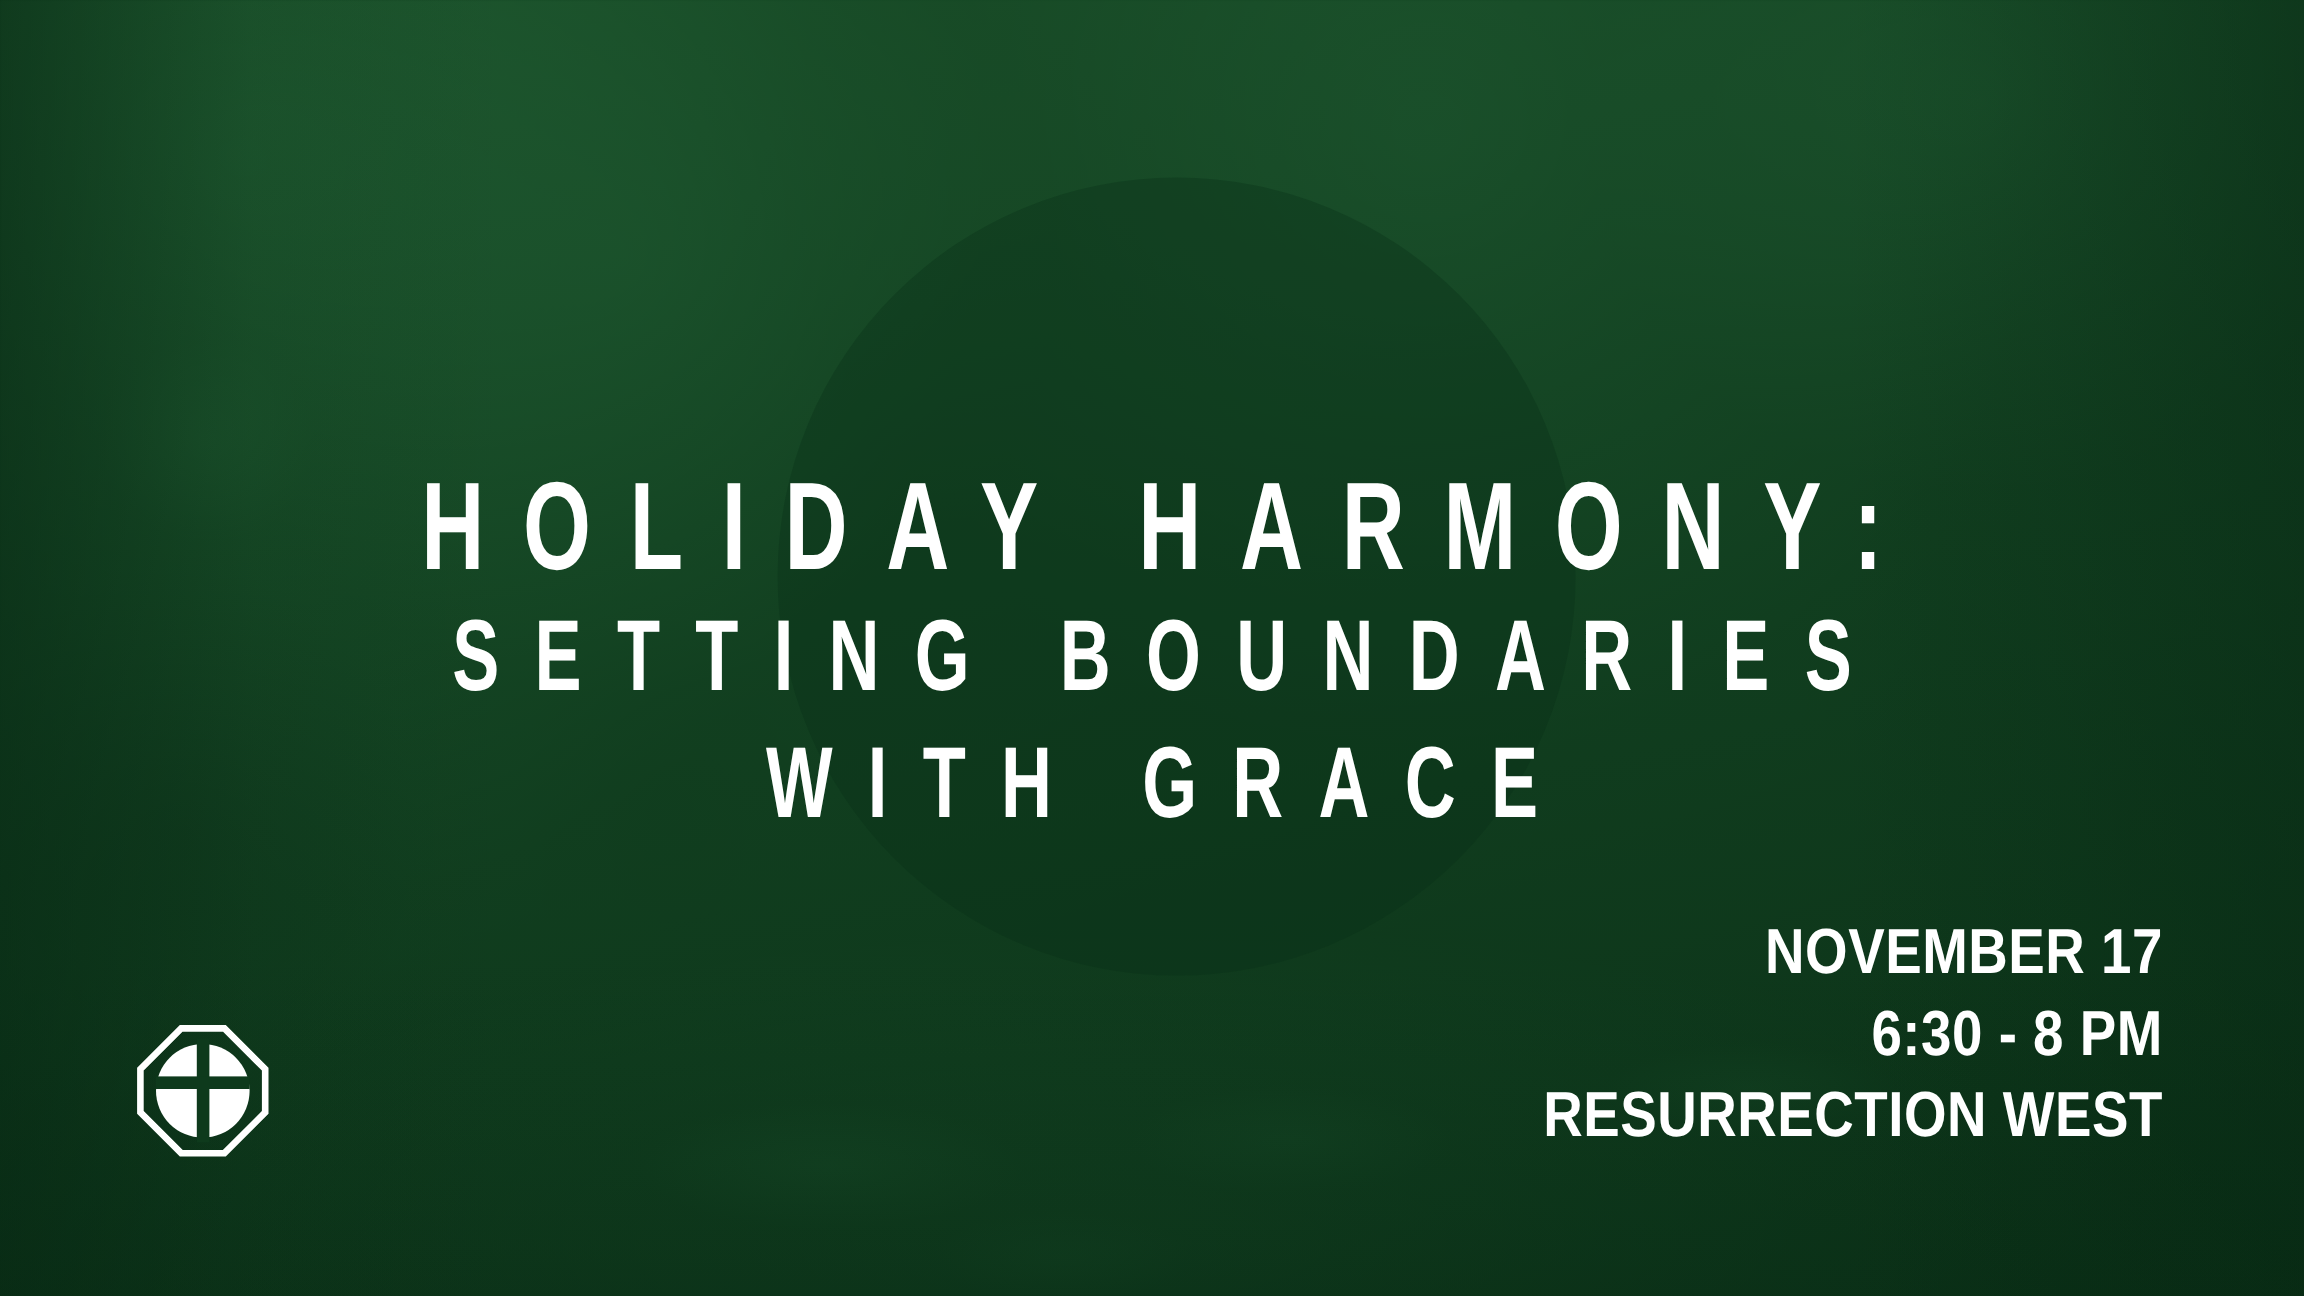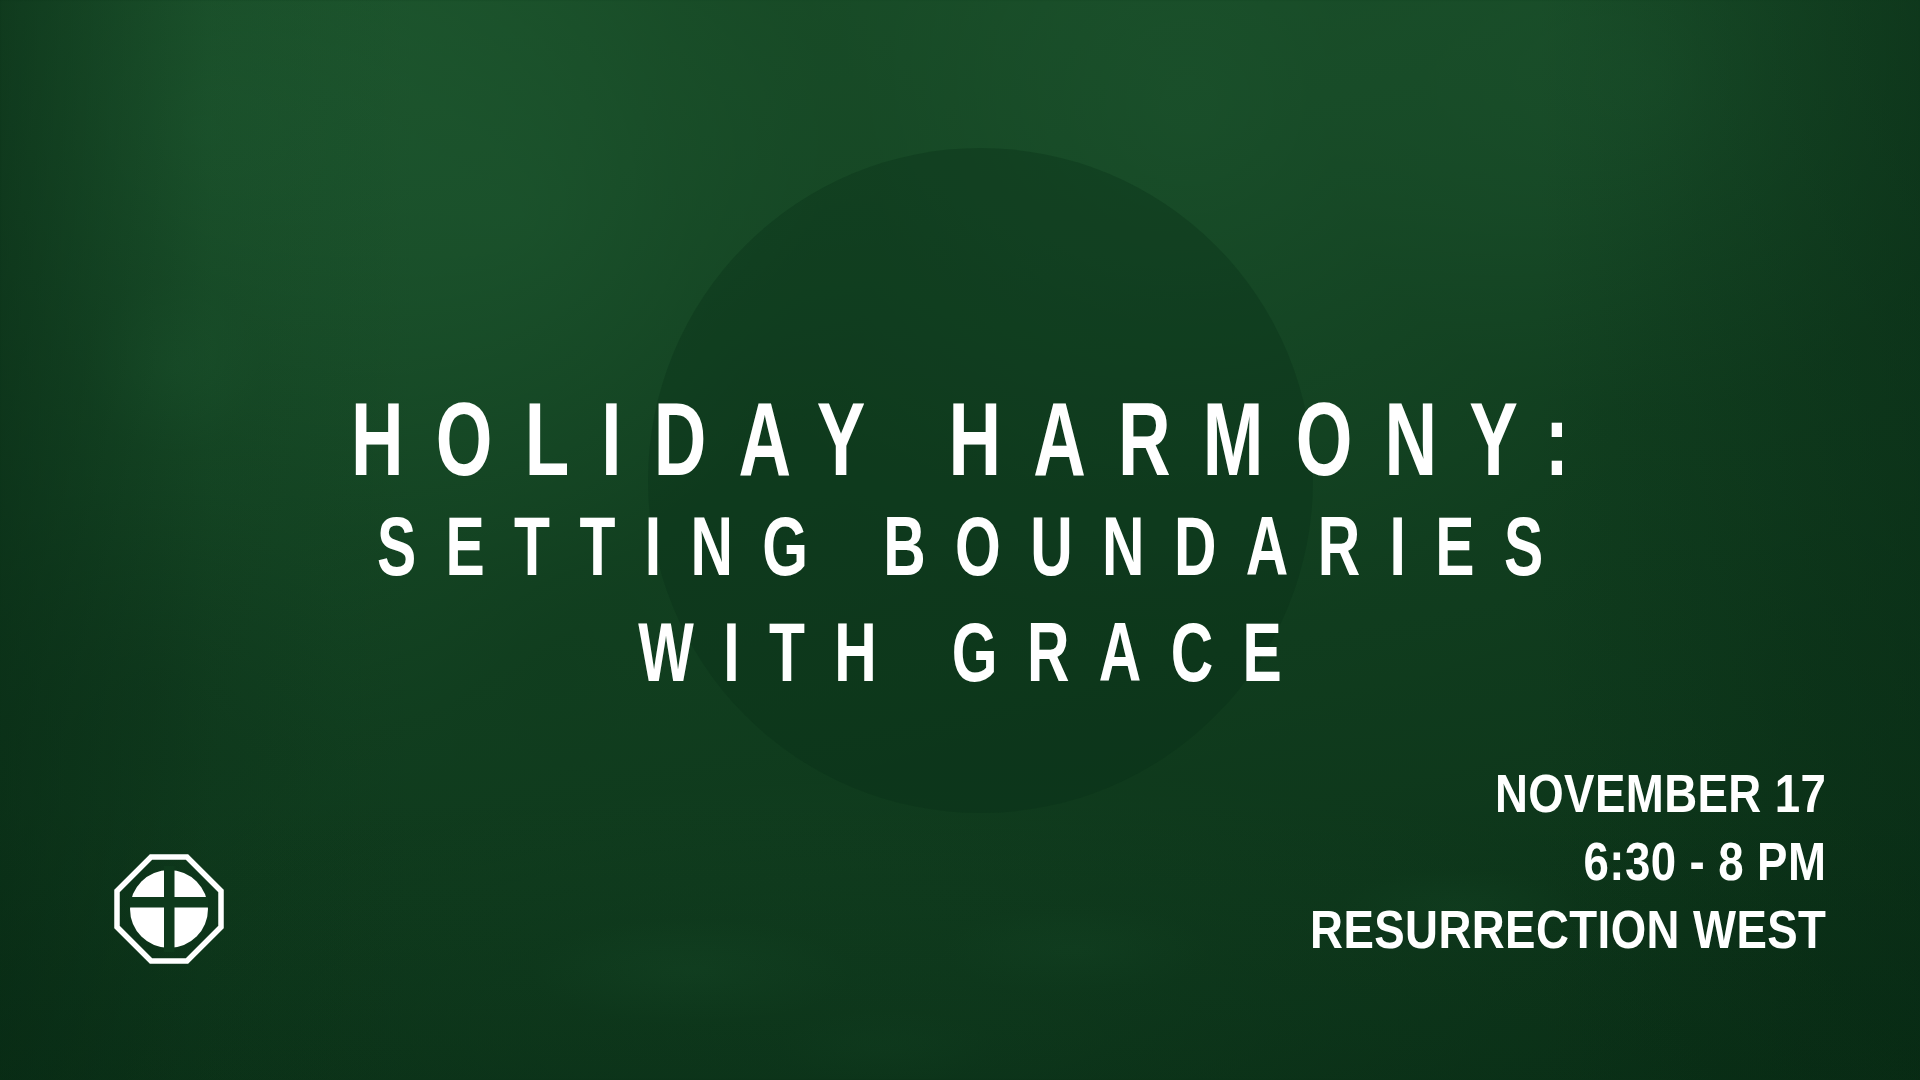--- a/index.html
+++ b/index.html
@@ -115,21 +115,21 @@
   .title-line-3 {
     font-size:84px;
     line-height:104px;
     letter-spacing:42px;
     padding-left:42px;
   }
 
   
   .details {
     position:absolute;
-    right:94px;
+    right:118px;
     top:760px;
     text-align:right;
     color:#ffffff;
   }
   .detail-line {
     display:block;
     font-family:"Liberation Sans Narrow","Liberation Sans", sans-serif;
     font-weight:700;
     font-size:53px;
     line-height:68px;

